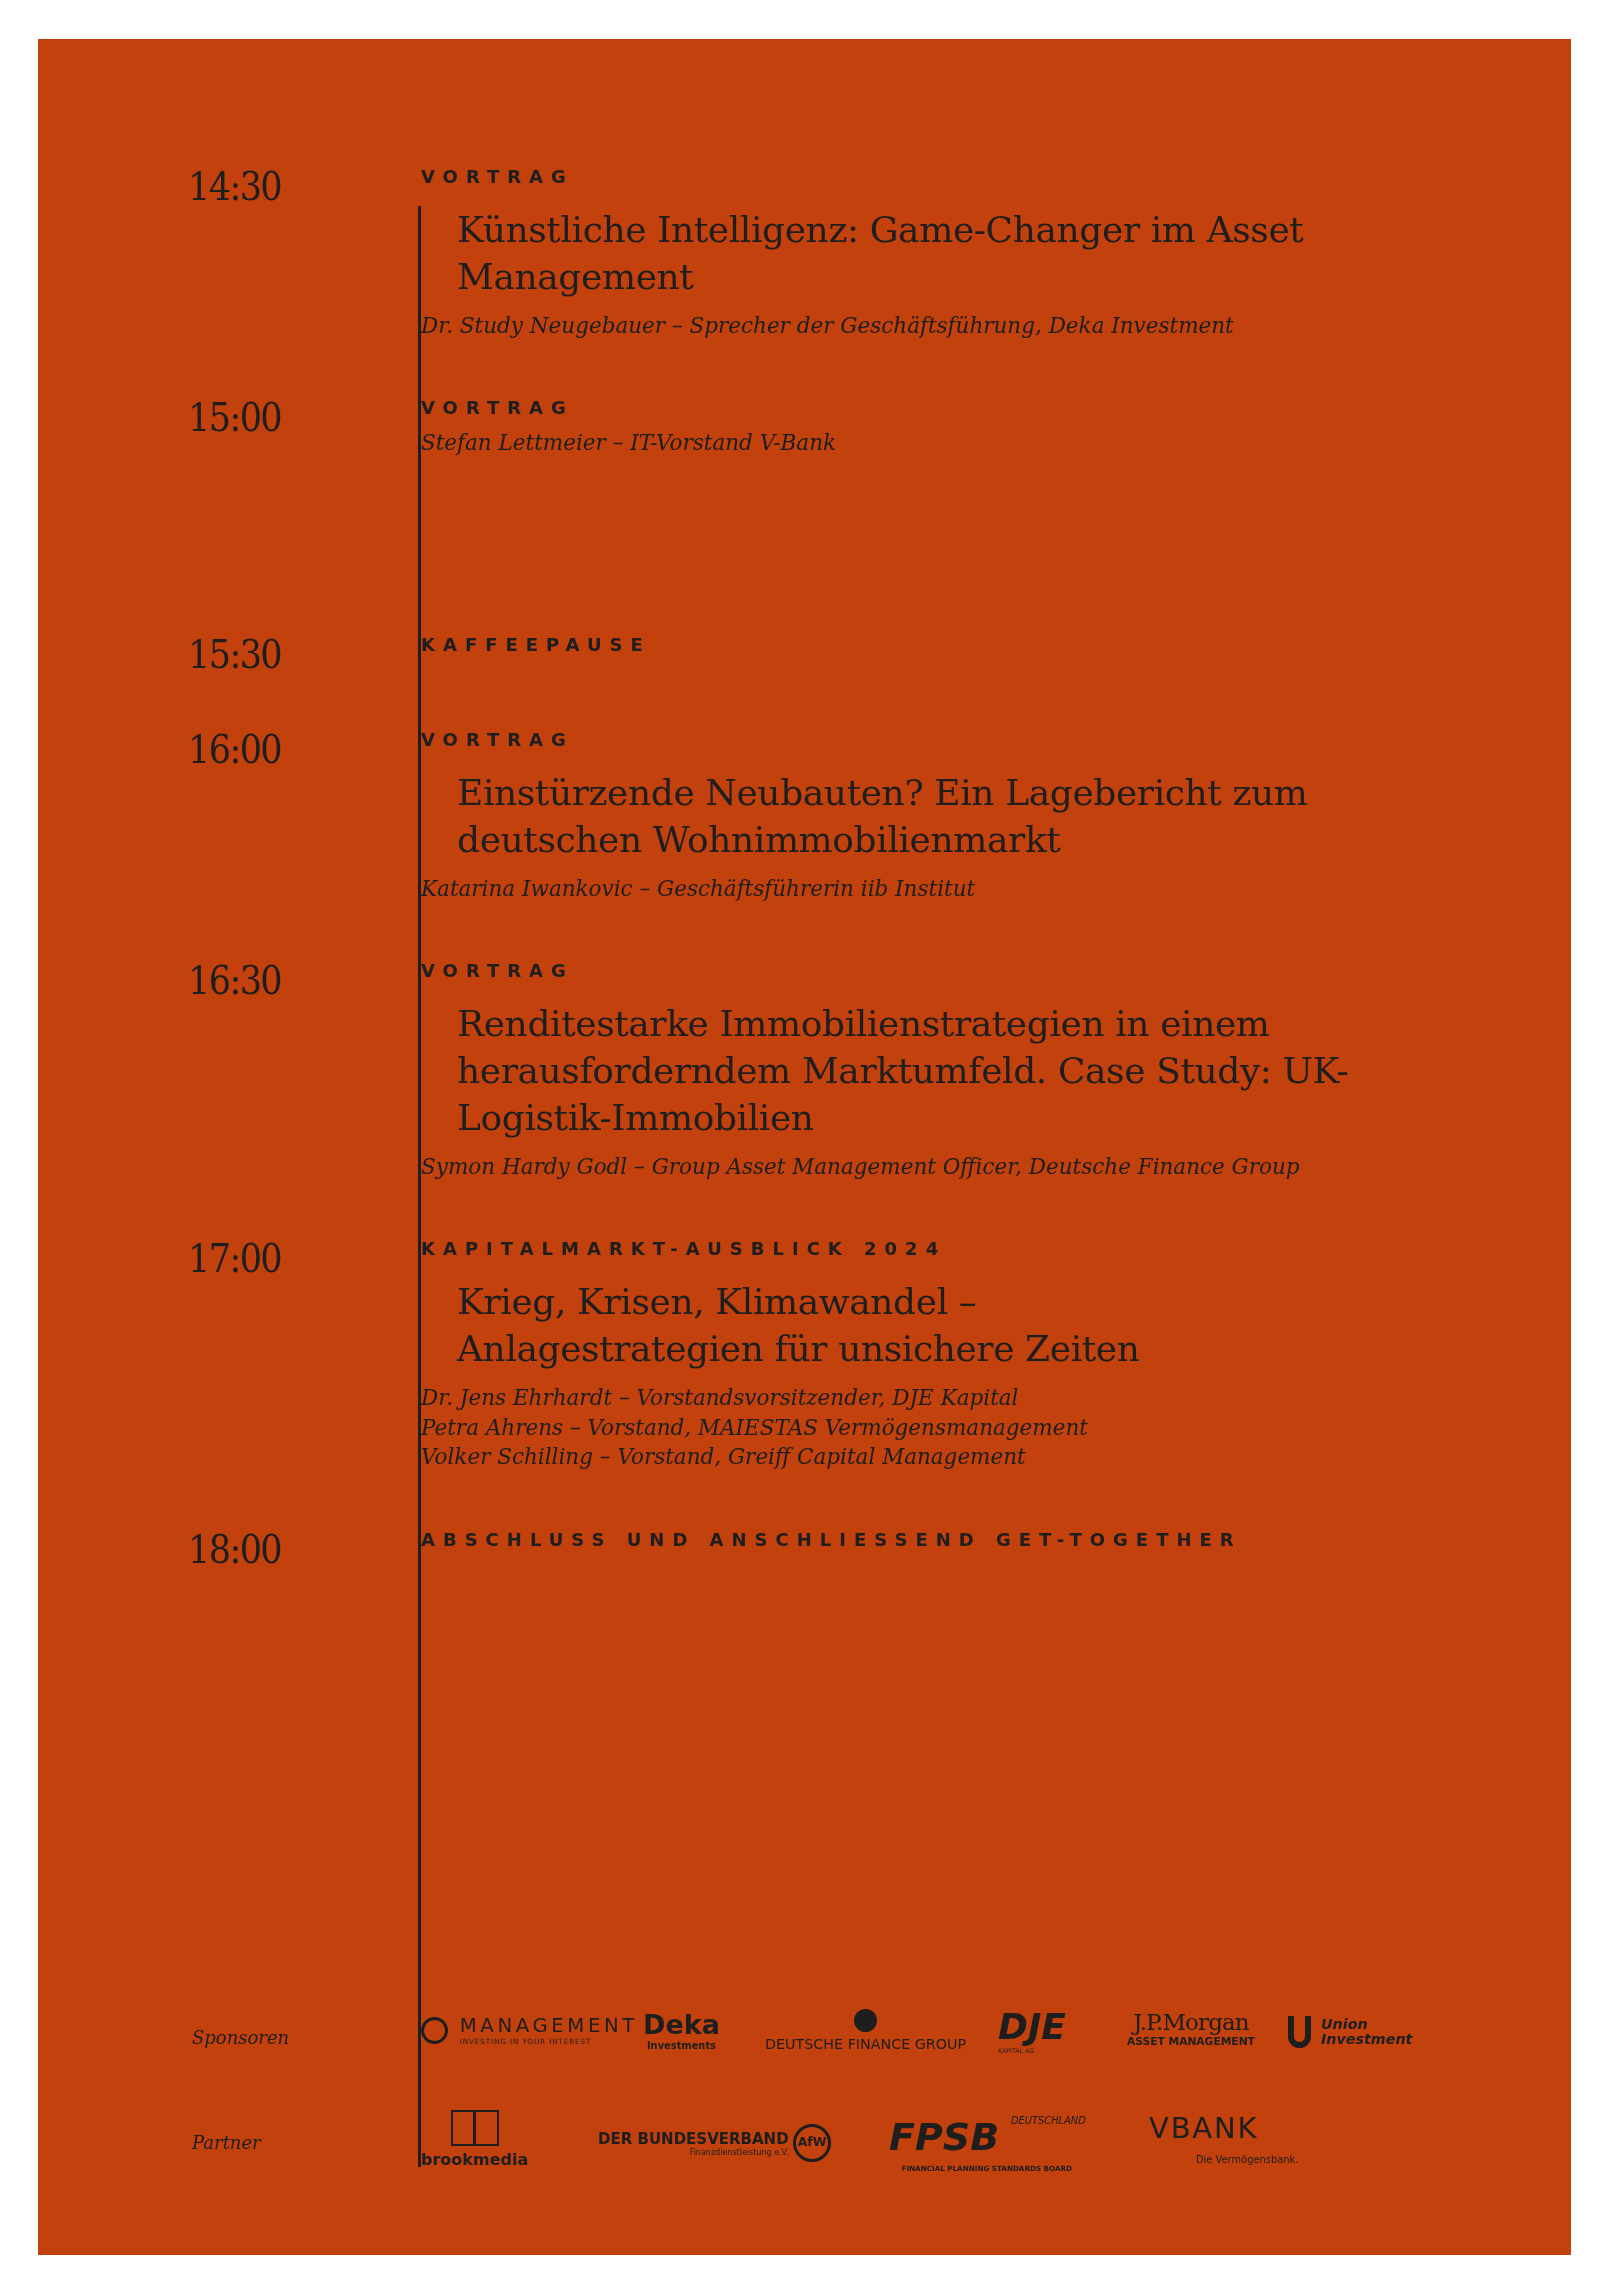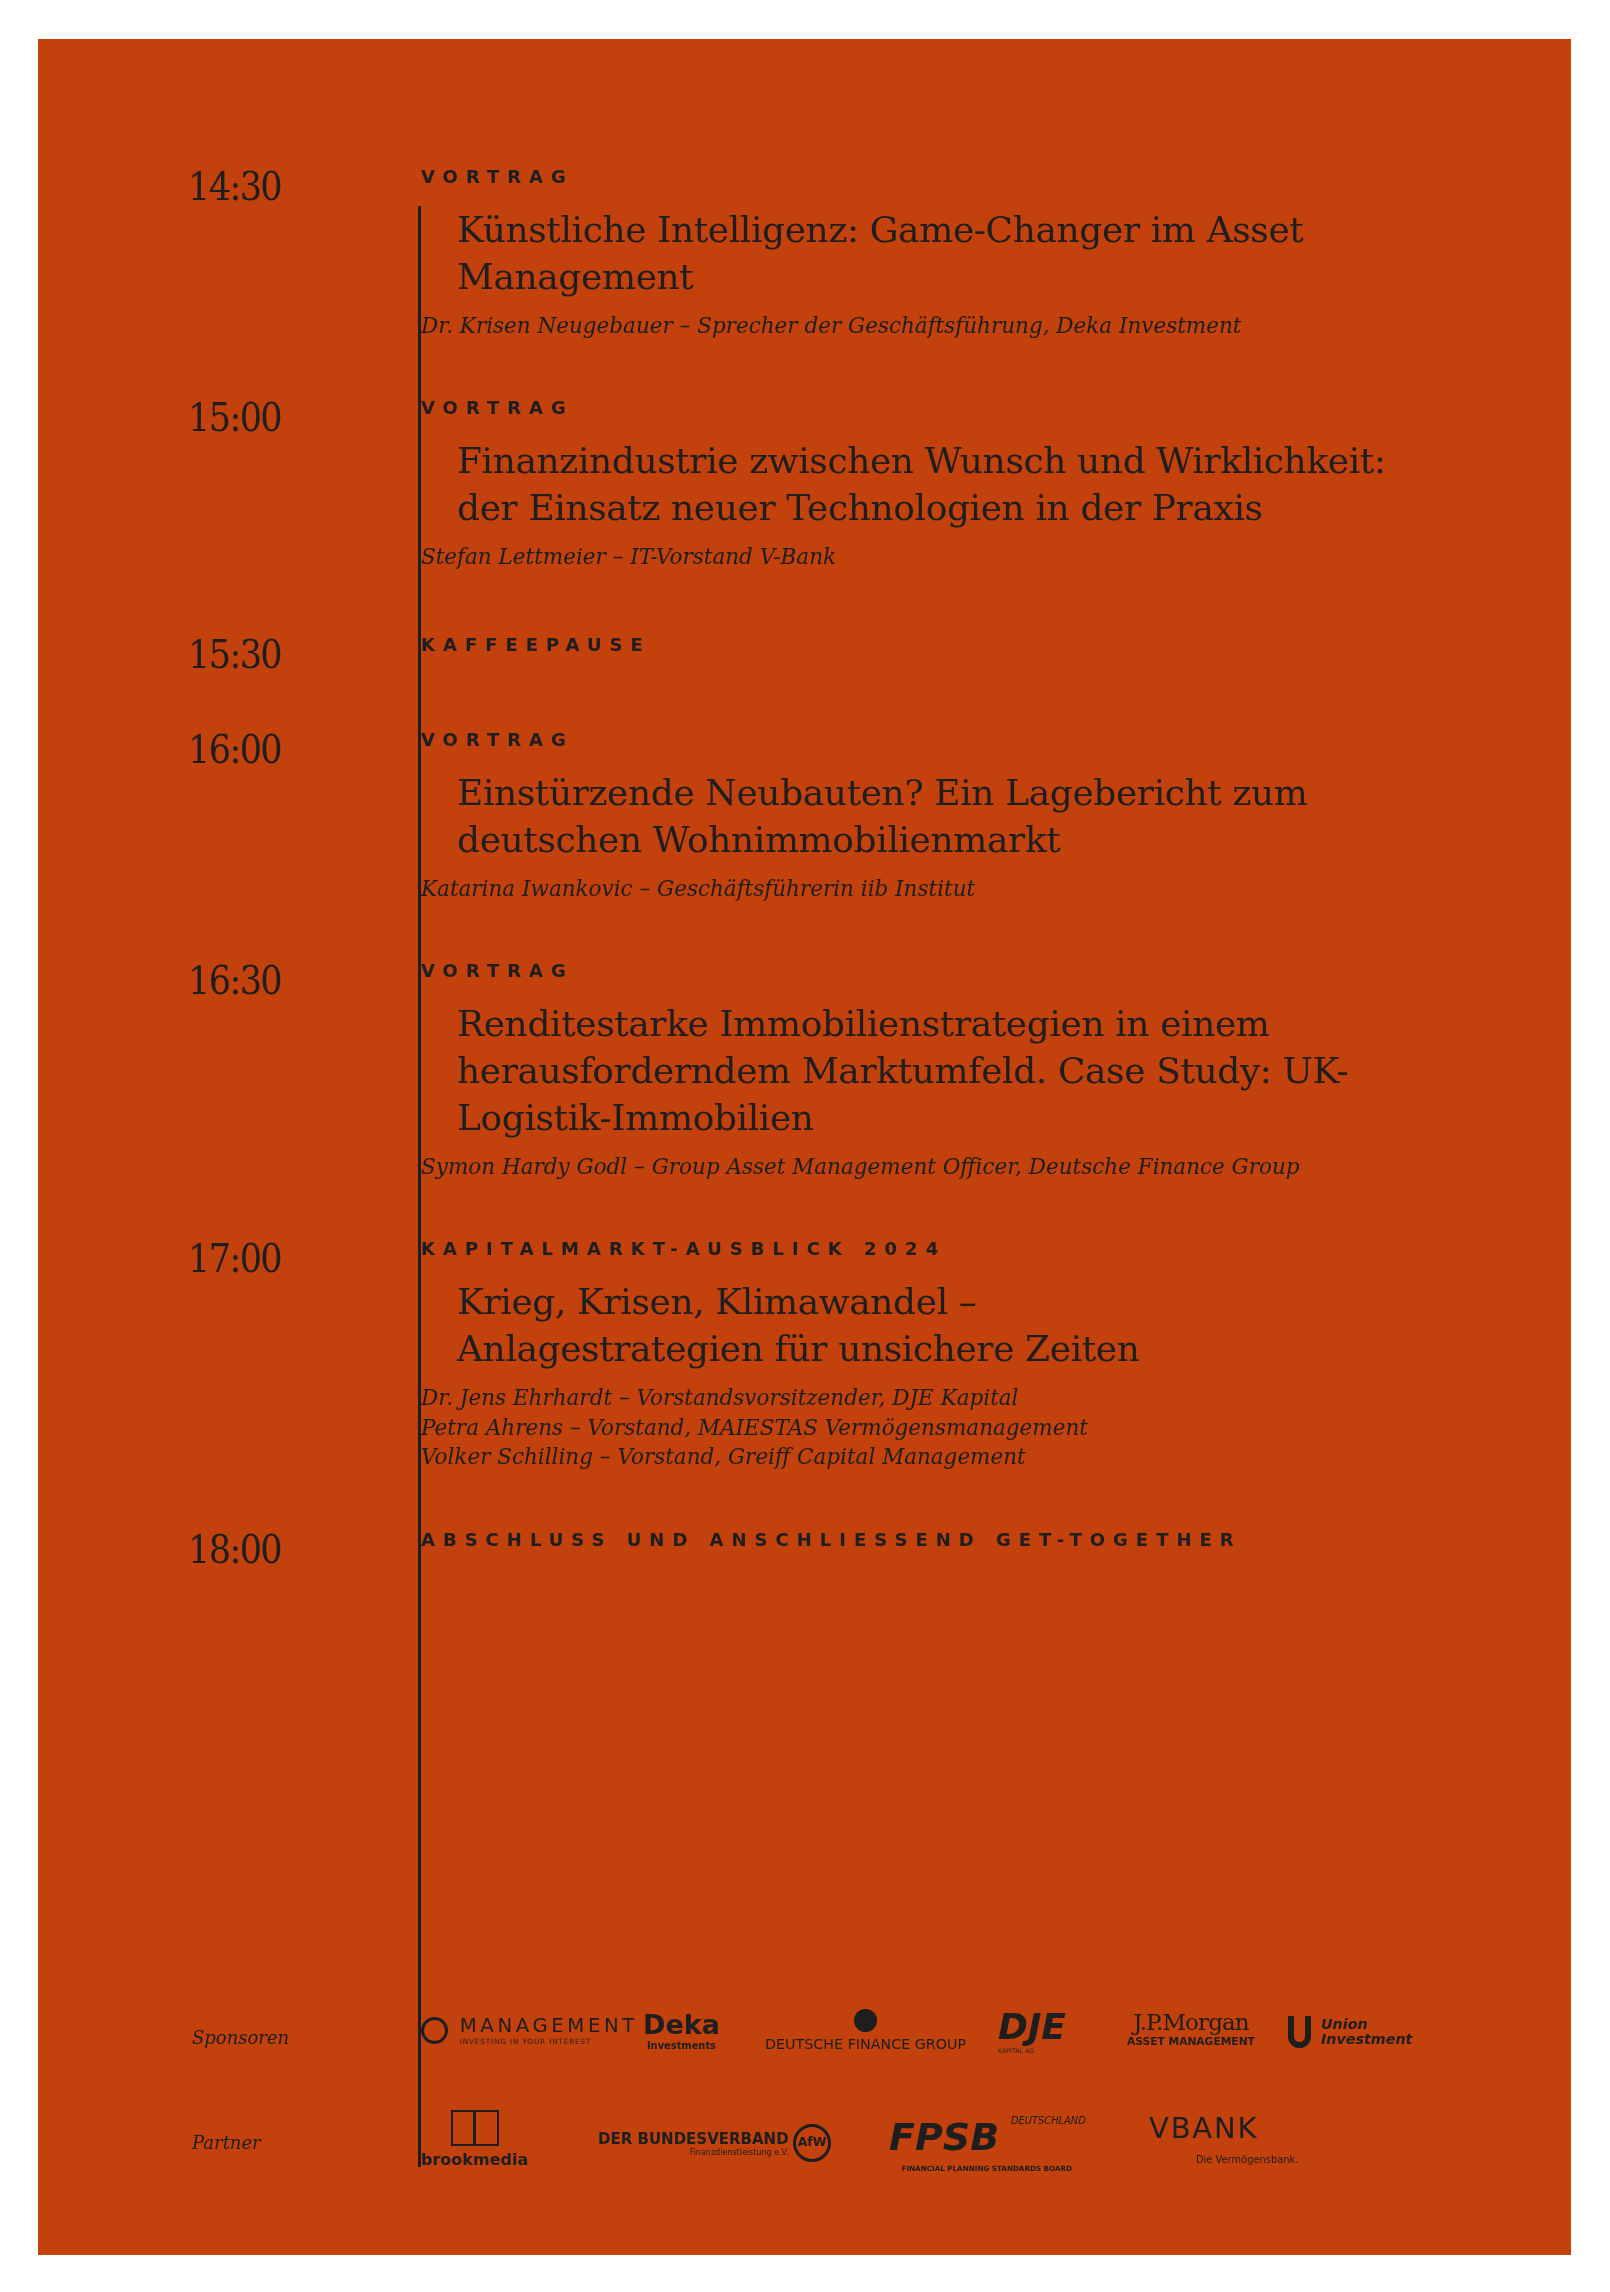--- a/index.html
+++ b/index.html
@@ -21,30 +21,29 @@
 
 <div class="panel">
   <div class="vline"></div>
 
   <div class="slot" style="top:125px">
     <div class="time">14:30</div>
     <div class="content">
       <div class="kind">VORTRAG</div>
       <div class="title" style="width:896px">Künstliche Intelligenz: Game-Changer im Asset Management</div>
       <div class="speakers">
-          <div class="speaker">Dr. Krisen Neugebauer – Sprecher der Geschäftsführung, Deka Investment</div>
+          <div class="speaker">Dr. Study Neugebauer – Sprecher der Geschäftsführung, Deka Investment</div>
         </div>
     </div>
   </div>
 
   <div class="slot" style="top:356px">
     <div class="time">15:00</div>
     <div class="content">
       <div class="kind">VORTRAG</div>
-      <div class="title" style="width:985px">Finanzindustrie zwischen Wunsch und Wirklichkeit: der Einsatz neuer Technologien in der Praxis</div>
       <div class="speakers">
           <div class="speaker">Stefan Lettmeier – IT-Vorstand V-Bank</div>
         </div>
     </div>
   </div>
 
   <div class="slot" style="top:593px">
     <div class="time">15:30</div>
     <div class="content">
       <div class="kind">KAFFEEPAUSE</div>

